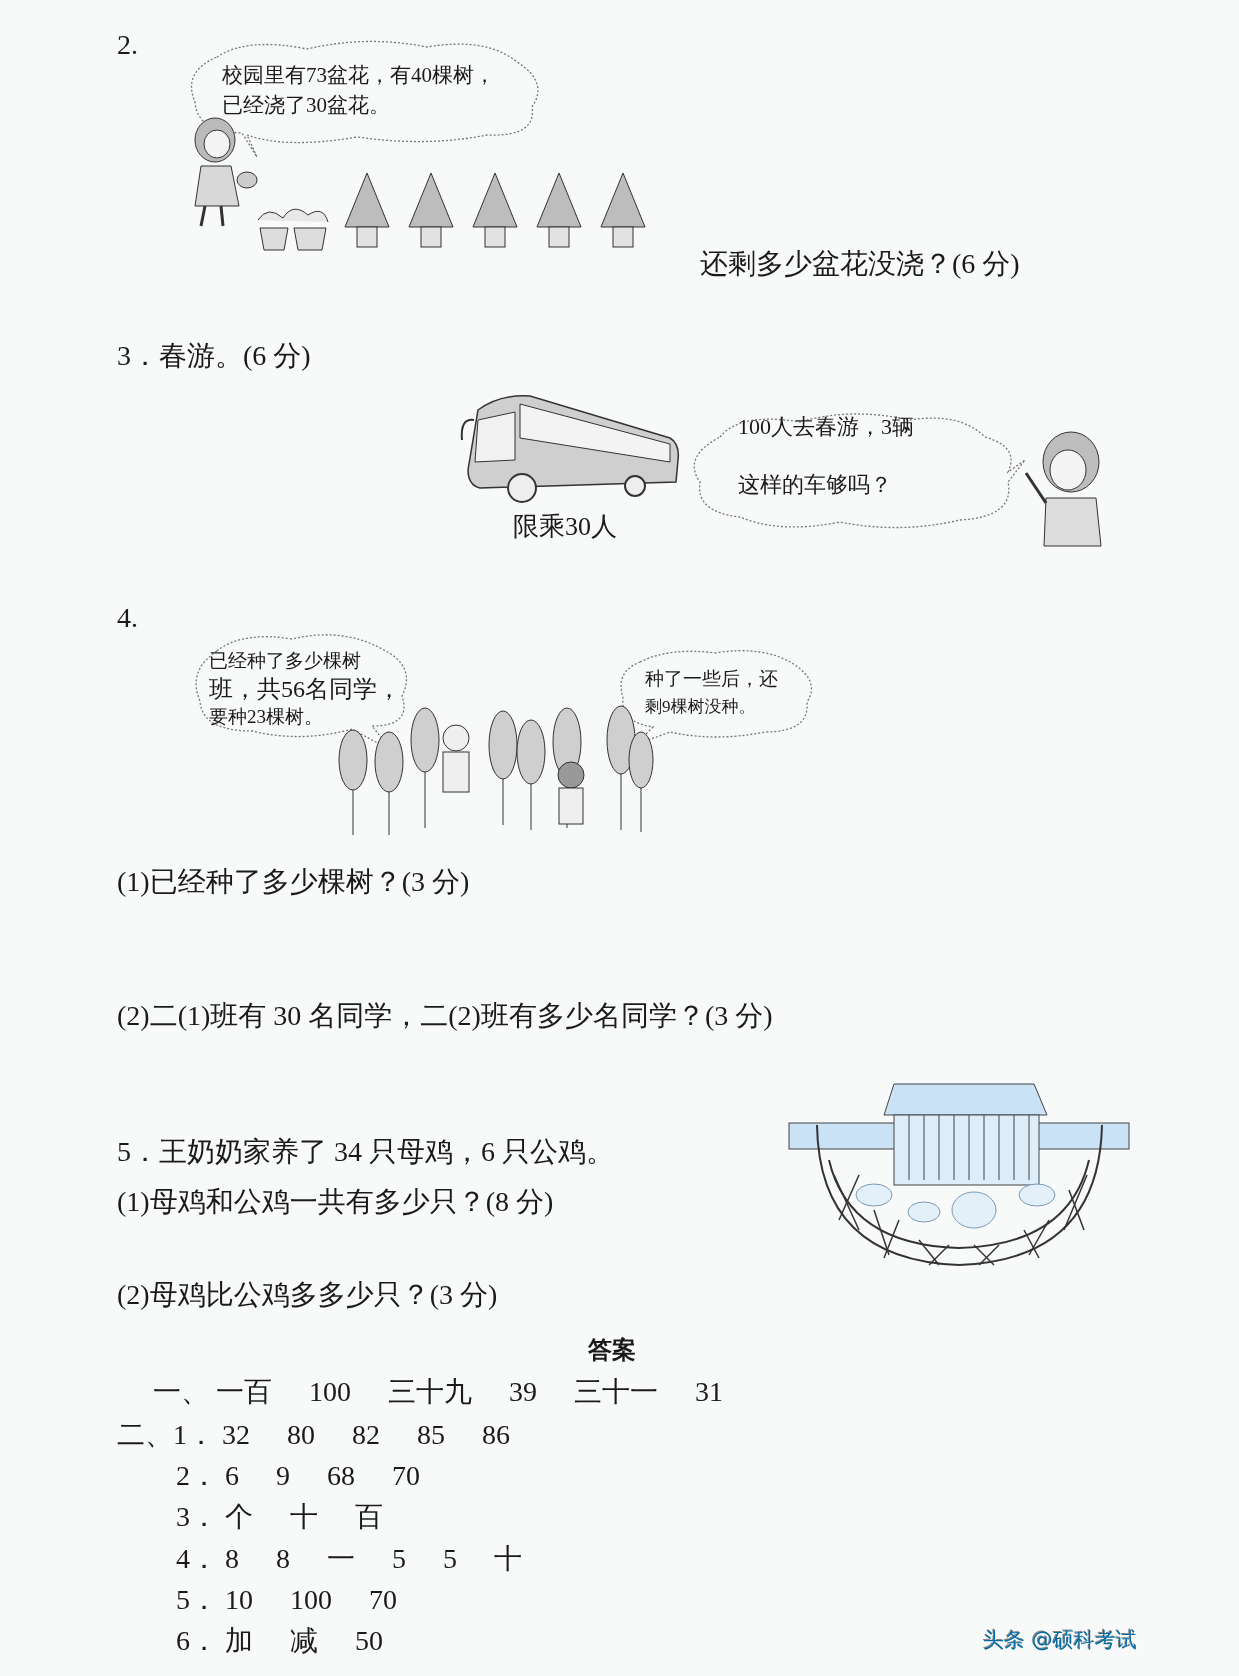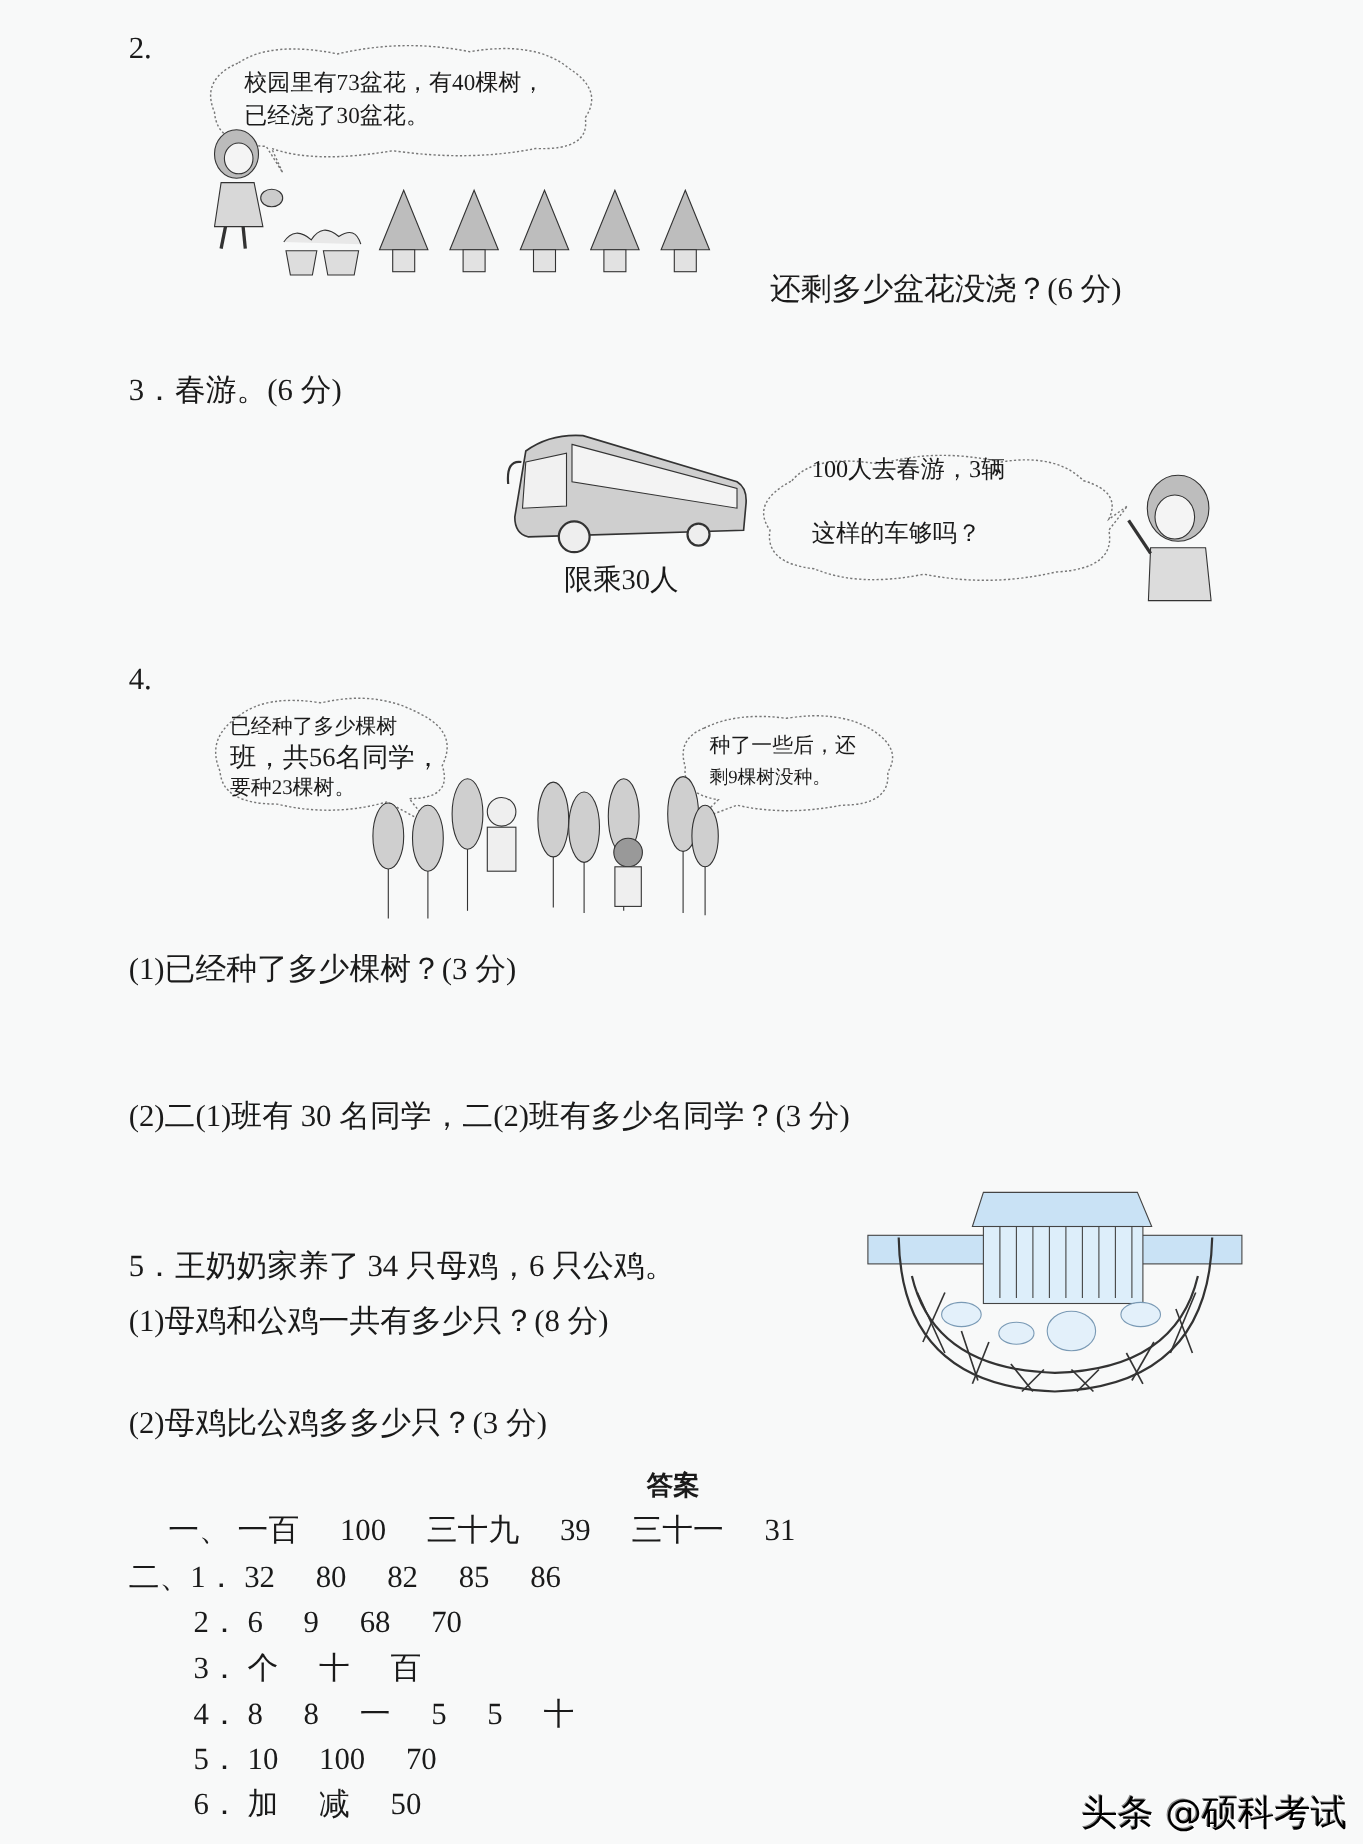--- a/index.html
+++ b/index.html
@@ -4,21 +4,21 @@
 <style>
   html,body{margin:0;padding:0;}
   body{width:1239px;height:1676px;background:#f8f9f9;position:relative;overflow:hidden;
        font-family:"Liberation Serif","DejaVu Serif",serif;color:#1a1a1a;}
   .abs{position:absolute;white-space:nowrap;}
   .q{font-size:28px;line-height:34px;}
   .bubble-text{font-size:21px;line-height:30px;}
   .answers-title{font-family:"DejaVu Sans","Liberation Sans",sans-serif;font-weight:bold;font-size:24px;}
   .ans-row{font-size:28px;line-height:34px;}
   .ans-row span.item{display:inline-block;margin-right:30px;}
-  .watermark{font-family:"DejaVu Sans","Liberation Sans",sans-serif;font-size:33px;color:#000000;
+  .watermark{font-family:"DejaVu Sans","Liberation Sans",sans-serif;font-size:21px;color:#0369a1;
              text-shadow:1px 1px 0 #fff,-1px -1px 0 #888;}
   svg{position:absolute;overflow:visible;}
 </style>
 </head>
 <body>
 
 <div class="abs q" style="left:117px;top:28px;">2.</div>
 
 <svg style="left:187px;top:37px;" width="360" height="115">
   <path d="M30,20 Q60,0 120,12 Q180,-2 240,10 Q300,0 330,25 Q362,45 345,70 Q350,100 300,98 Q240,110 170,100 Q100,112 60,98 L70,120 L55,96 Q10,95 8,65 Q-5,35 30,20 Z" fill="none" stroke="#777" stroke-width="1.3" stroke-dasharray="2,2"></path>

